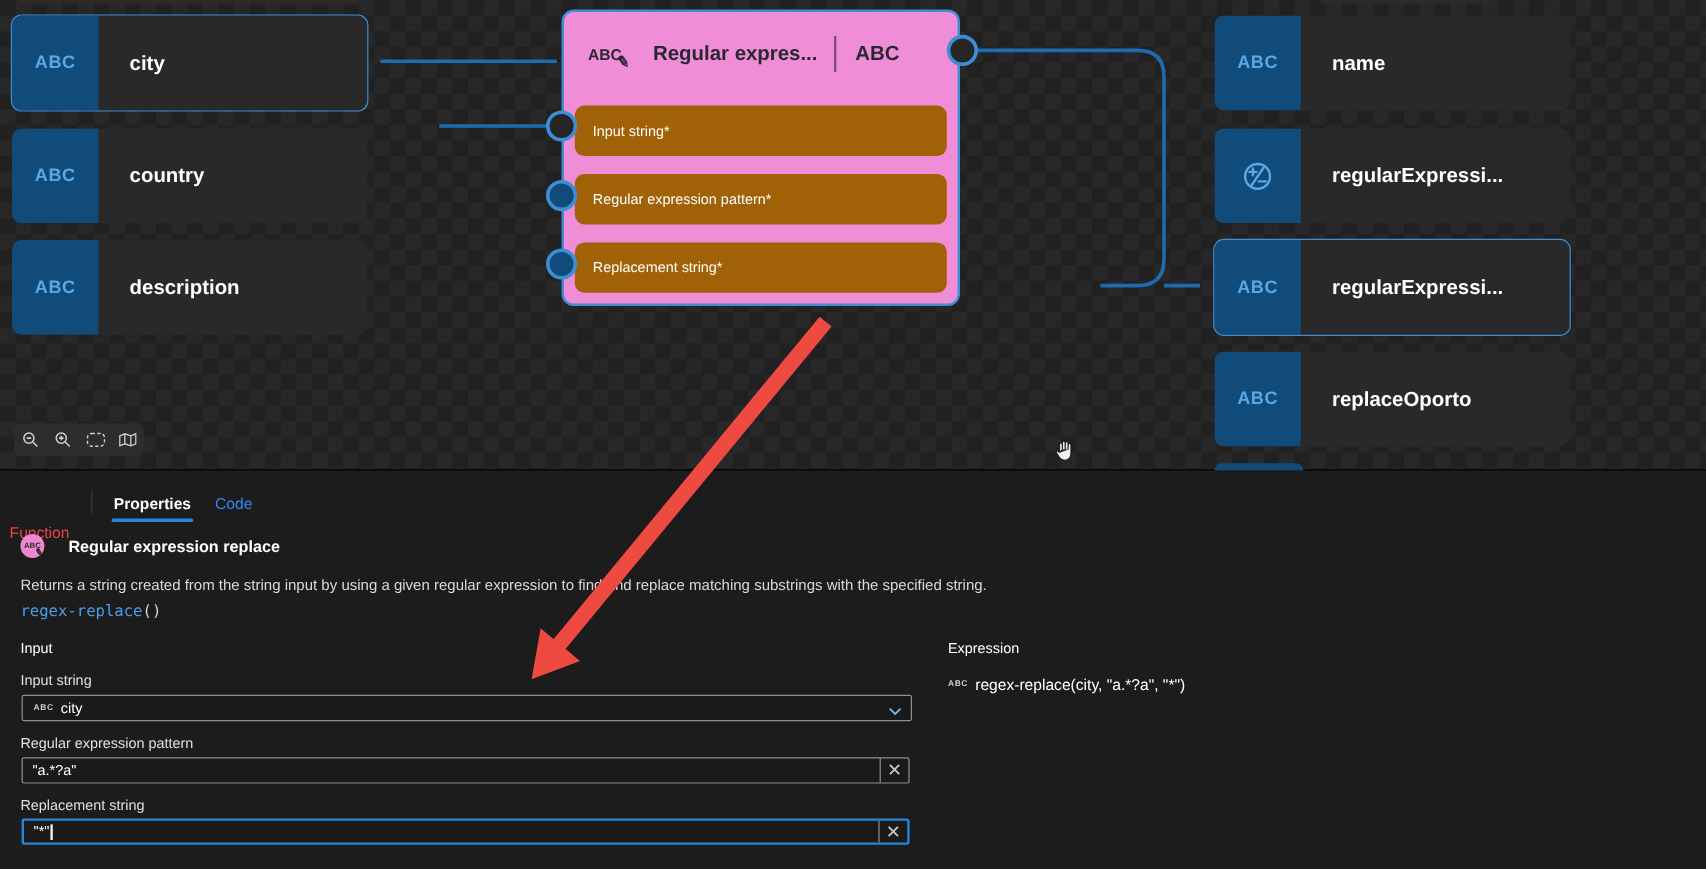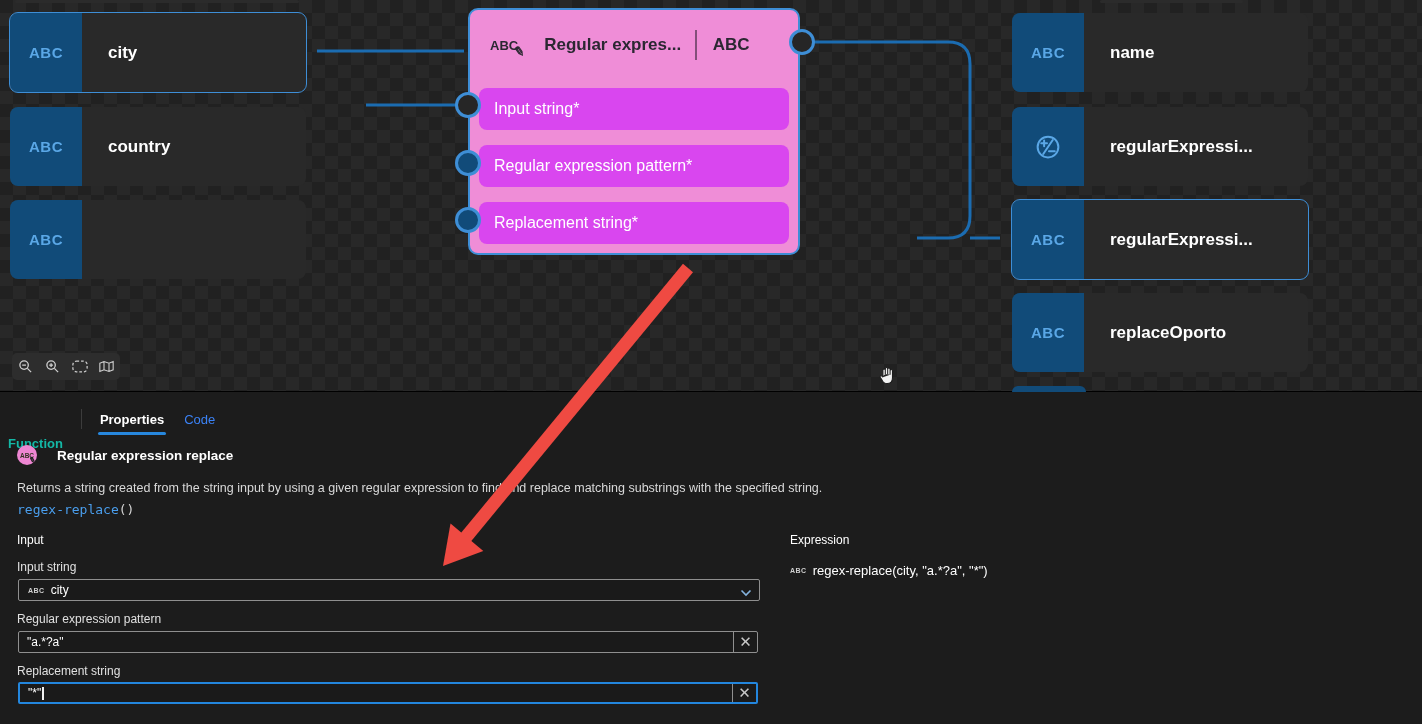--- a/index.html
+++ b/index.html
@@ -31,23 +31,23 @@
   .fn-node { position:absolute; left:468px; top:8px; width:332px; height:247px;
     background:#ef8dd7; border:2px solid #3e8ed6; border-radius:10px; z-index:2; }
   .fn-header { position:absolute; left:0; top:0; width:100%; height:70px;
     display:flex; align-items:center; padding:0 20px; color:#2b2732; }
   .fn-ico { font-size:13px; font-weight:bold; letter-spacing:0; position:relative; }
   .fn-ico .pencil { position:absolute; right:-7px; bottom:-6px; font-size:13px;
     transform:rotate(10deg); }
   .fn-title { font-size:17px; font-weight:600; margin-left:26px; white-space:nowrap; }
   .fn-div { width:1.5px; height:30px; background:rgba(40,30,45,.55); margin:0 16px 0 14px; }
   .fn-badge { font-size:17px; font-weight:bold; }
-  .fn-row { position:absolute; left:9px; width:310px; height:42px; background:#d946ef;
+  .fn-row { position:absolute; left:9px; width:310px; height:42px; background:#a16207;
     border-radius:8px; display:flex; align-items:center; padding-left:15px;
-    color:#fff; font-size:16px; }
+    color:#fff; font-size:12px; }
 
   .port { position:absolute; width:26px; height:26px; border-radius:50%;
     border:3px solid #3e8ed6; background:#262626; z-index:3; }
   .port.filled { background:#114b79; }
 
   
   .num-ico svg { display:block; }
 
   
   .cv-toolbar { position:absolute; left:12px; top:353px; width:108px; height:27px;
@@ -55,21 +55,21 @@
     justify-content:space-around; z-index:4; }
   .cv-btn { width:22px; height:22px; display:flex; align-items:center;
     justify-content:center; color:#cfcfcf; }
   .cursor-hand { position:absolute; left:876px; top:364px; z-index:5; }
 
   
   .panel { position:absolute; left:0; top:393px; width:1422px; height:331px;
     background:#1c1c1c; color:#e8e8e8; }
   .tabs { position:absolute; left:0; top:12px; height:28px; display:flex;
     align-items:center; }
-  .tab-title { font-size:13px; font-weight:bold; color:#14b8a6; padding:0 8px;margin-top:48px; }
+  .tab-title { font-size:13px; font-weight:normal; color:#ef4444; padding:0 8px;margin-top:48px; }
   .tab-sep { width:1px; height:20px; background:#3c3c3c; margin:0 8px 0 10px; }
   .tab { font-size:13px; padding:0 10px; color:#3b82f6; position:relative;
     height:28px; display:flex; align-items:center; }
   .tab.active { color:#fff; font-weight:bold; }
   .tab.active::after { content:""; position:absolute; left:8px; right:8px;
     bottom:-2px; height:3px; border-radius:2px; background:#2787dd; }
 
   .fn-info { position:absolute; left:17px; top:52px; display:flex; align-items:center; }
   .fn-info-ico { width:20px; height:20px; border-radius:50%; background:#ee86d2;
     color:#332; font-size:6.5px; font-weight:bold; display:flex; align-items:center;
@@ -135,20 +135,21 @@
   <div class="node" style="left:10px; top:107px;">
     <div class="node-icon">
       <span>ABC</span>
       </div>
     <div class="node-label">country</div>
   </div>
   <div class="node" style="left:10px; top:200px;">
     <div class="node-icon">
       <span>ABC</span>
       </div>
+    <div class="node-label">description</div>
   </div>
 
   <div class="fn-node">
     <div class="fn-header">
       <span class="fn-ico">
         <span>ABC</span><span class="pencil">✎</span>
       </span>
       <span class="fn-title">Regular expres...</span>
       <span class="fn-div"></span>
       <span class="fn-badge">ABC</span>

